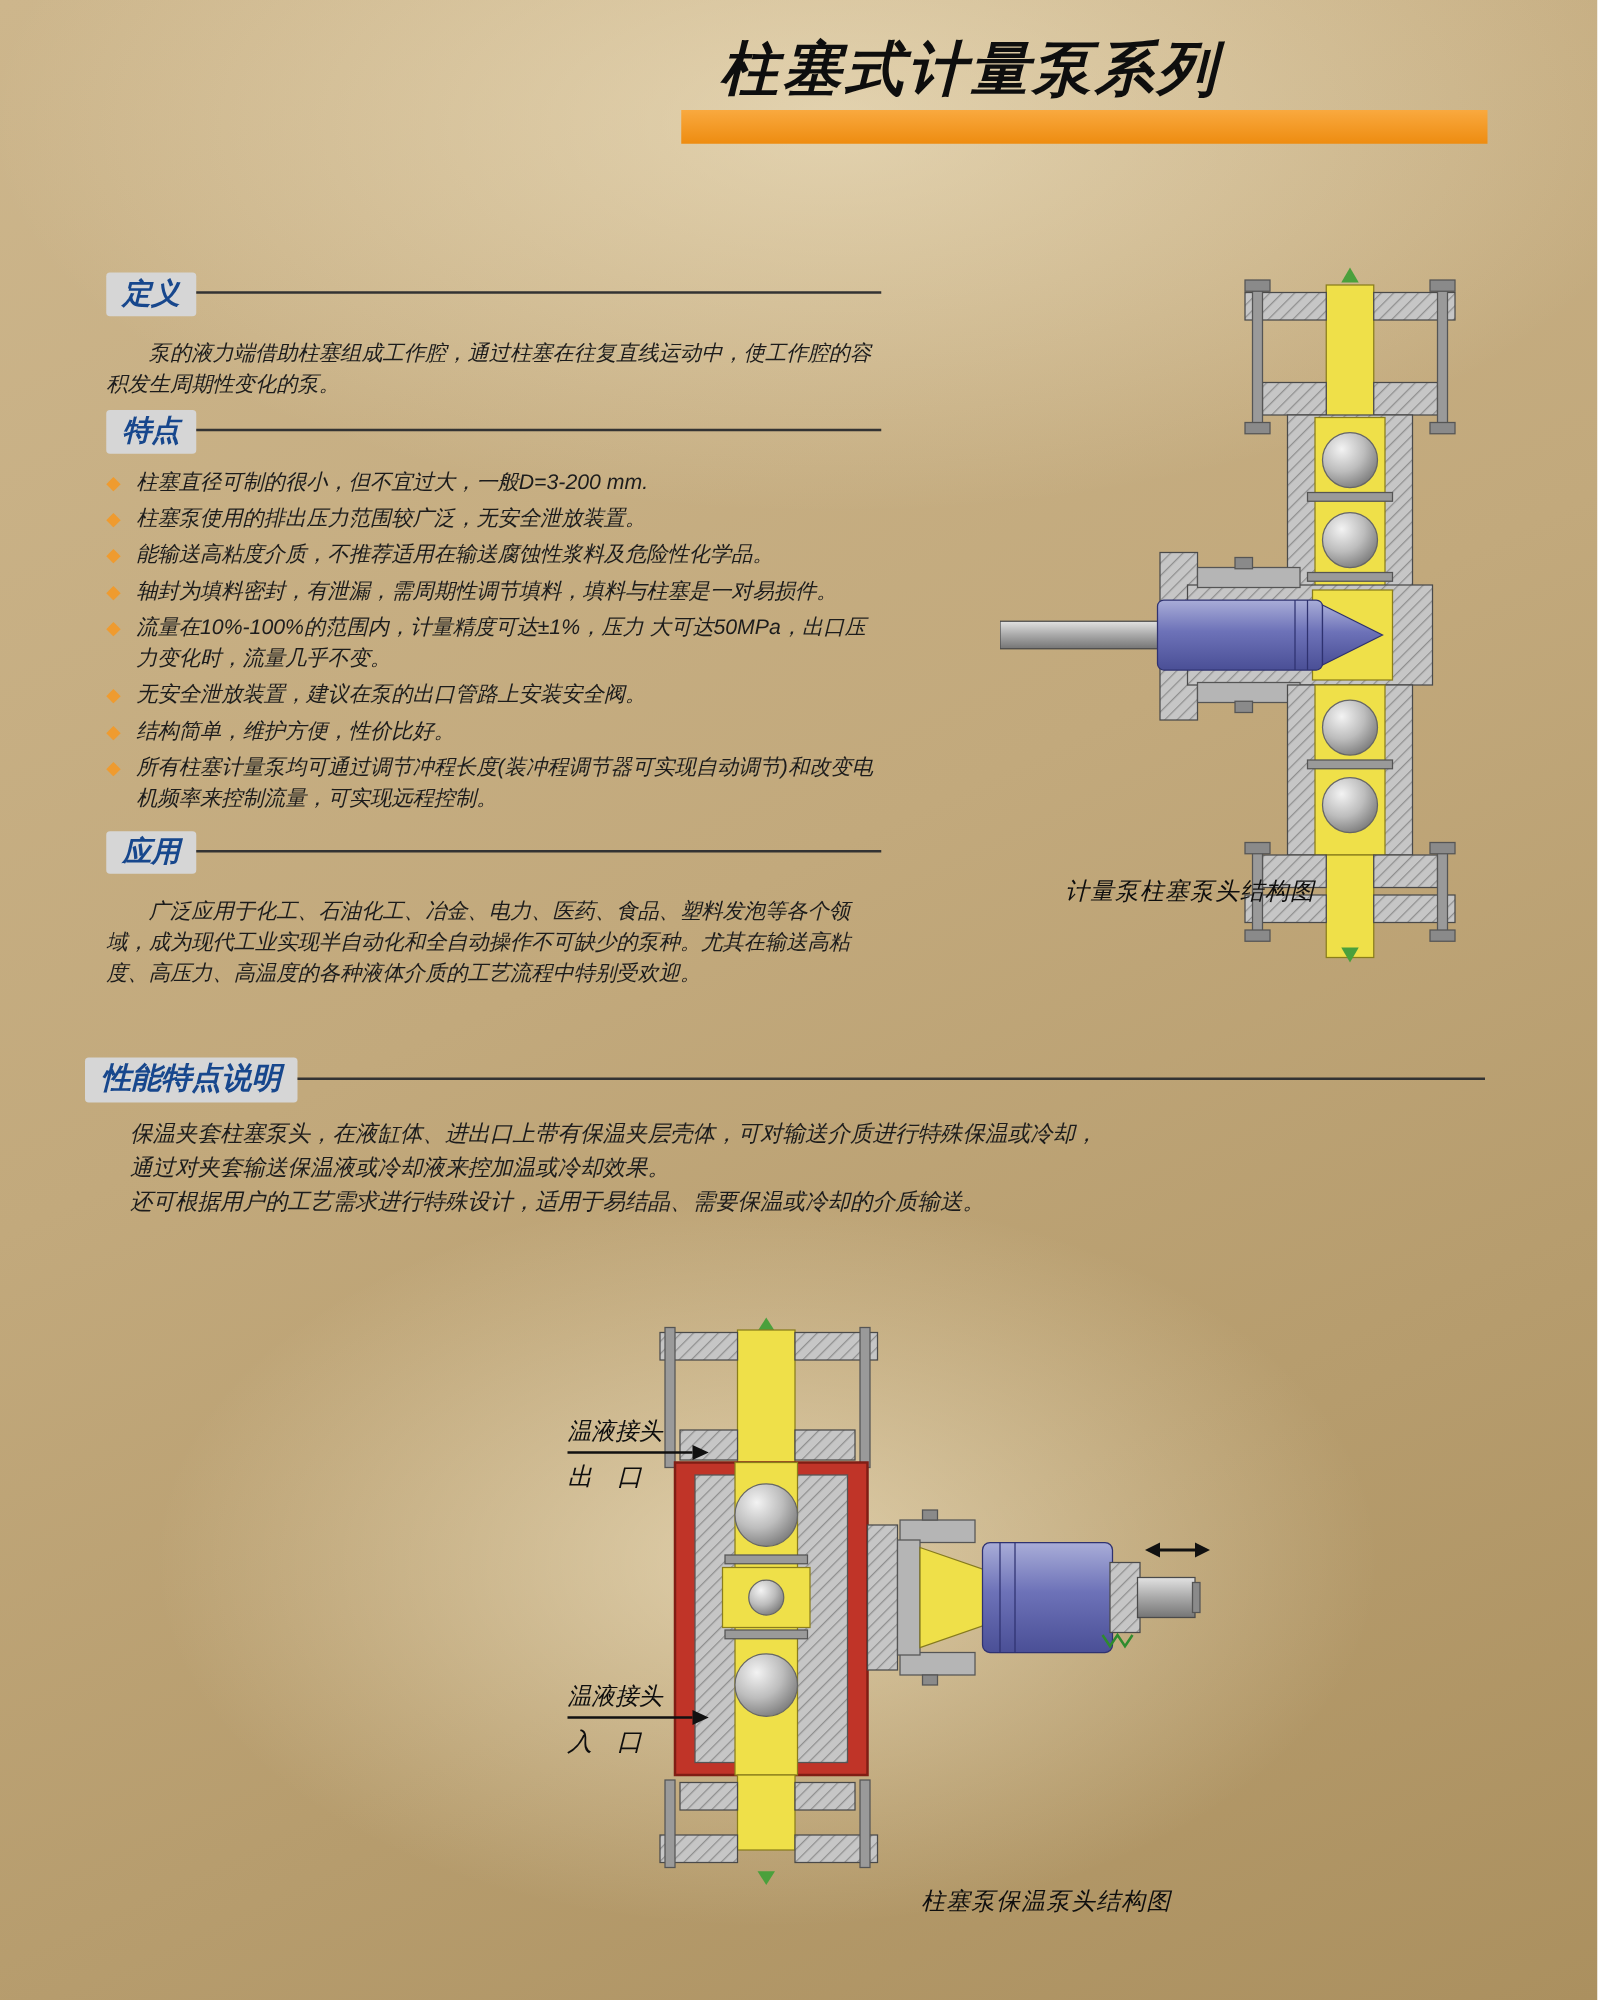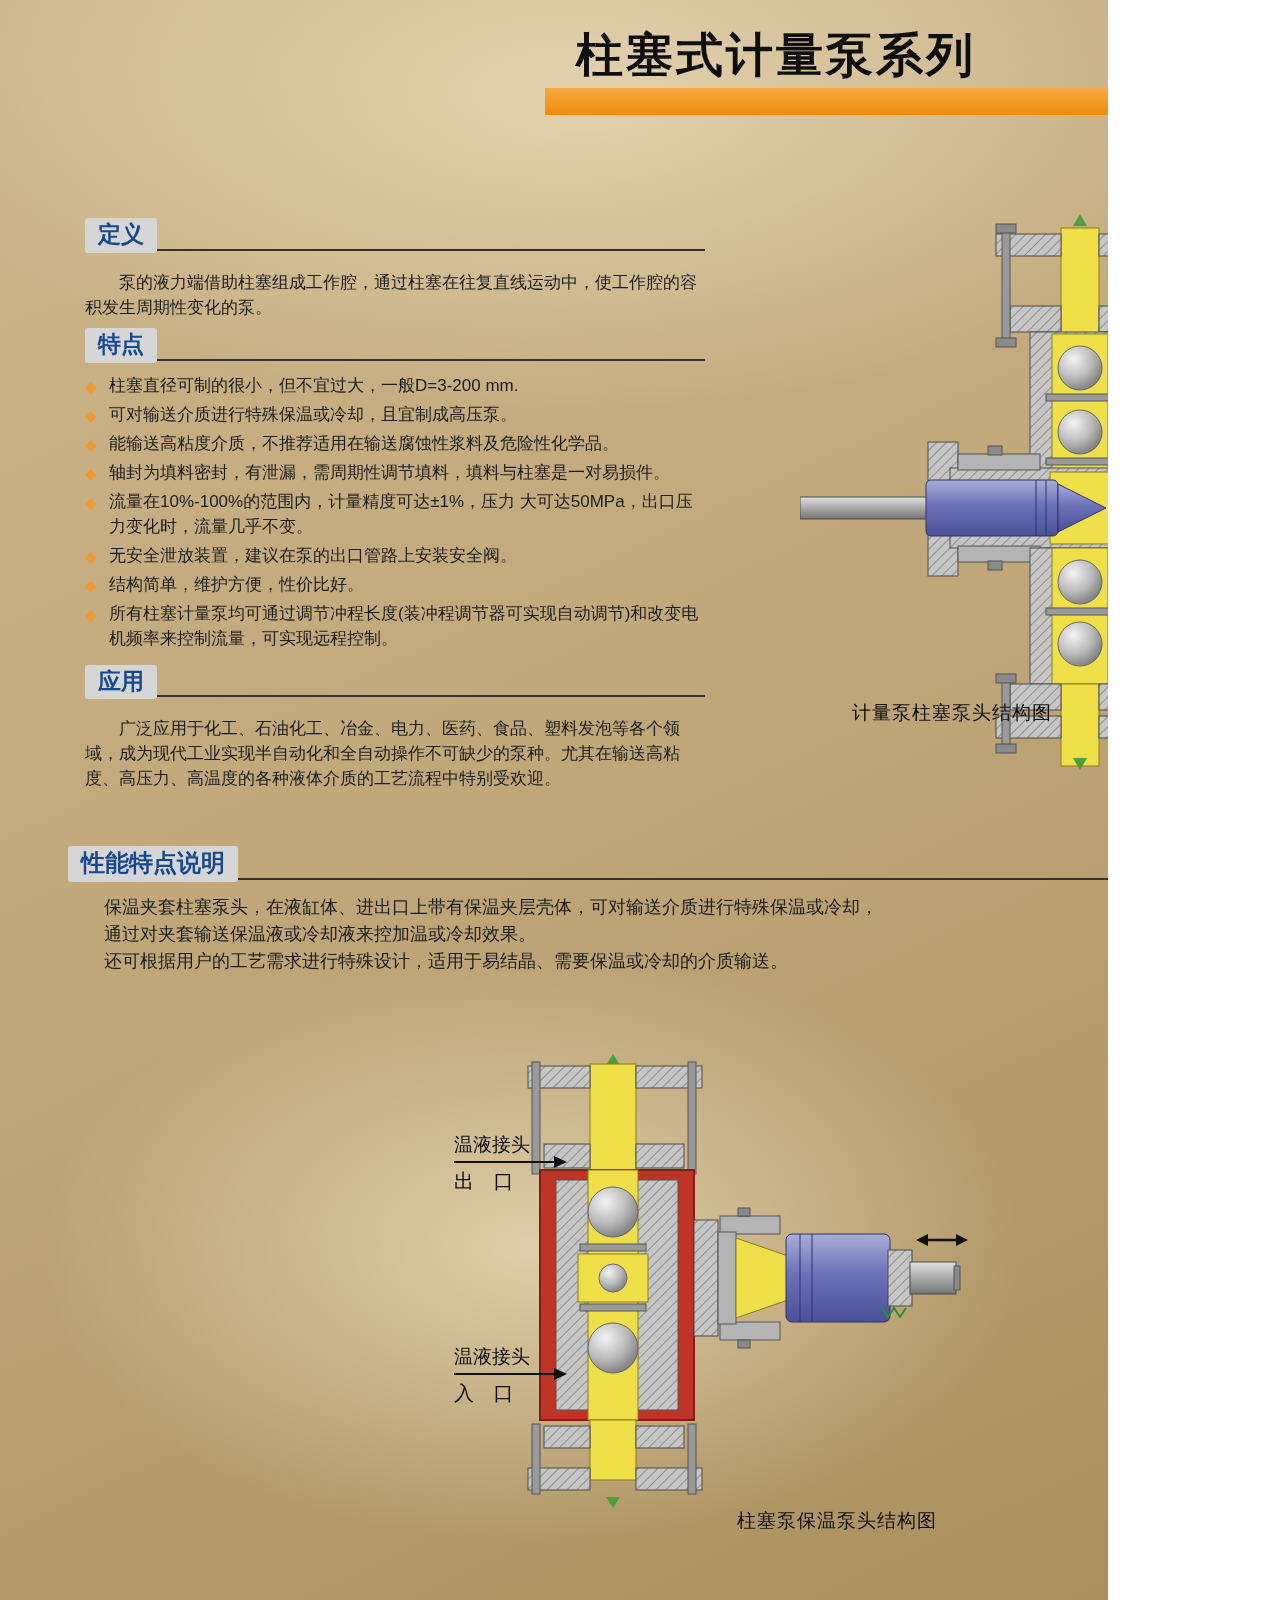--- a/index.html
+++ b/index.html
@@ -1,28 +1,28 @@
 <!DOCTYPE html>
 <html><head>
 <meta charset="utf-8">
 <style>
   html,body{margin:0;padding:0;}
   body{font-family:"Liberation Sans","DejaVu Sans",sans-serif;}
-  .page{position:relative;width:1108px;height:1600px;overflow:hidden;
+  .page{position:relative;width:1278px;height:1600px;overflow:hidden;
     background:
       radial-gradient(ellipse 700px 420px at 48% 78%, rgba(255,246,218,0.55), rgba(255,246,218,0) 70%),
       radial-gradient(ellipse 900px 420px at 52% 6%, rgba(252,243,215,0.5), rgba(252,243,215,0) 75%),
       linear-gradient(155deg,#cdb68c 0%,#c2a97c 45%,#ab905f 100%);
-    color:#1c1c1c;}
+    color:#1c1c1c;font-style:italic;}
 
   .page-title{position:absolute;left:576px;top:24px;font-size:47px;font-weight:900;color:#0e0e0e;letter-spacing:3px;white-space:nowrap;}
   .title-bar{position:absolute;left:545px;top:88px;width:645px;height:27px;background:linear-gradient(180deg,#f9a93f,#ee8c10);}
 
   .col-left{position:absolute;left:85px;top:218px;width:620px;}
-  .sec-header{display:flex;align-items:flex-end;margin-bottom:10px;}
+  .sec-header{display:flex;align-items:center;margin-bottom:10px;}
   .sec-chip{background:#d6d6d6;color:#17478d;font-weight:bold;font-size:23px;line-height:1.25;padding:2px 13px 4px;border-radius:3px;white-space:nowrap;}
   .sec-line{flex:1;height:0;border-bottom:2px solid #333;margin-bottom:2px;}
   .body-text{font-size:17px;line-height:25px;color:#1c1c1c;}
   .indent{text-indent:2em;}
   .mb{margin-bottom:8px;}
   .features-list{list-style:none;margin:6px 0 14px;padding:0;}
   .features-list li{position:relative;padding-left:24px;font-size:17px;line-height:25px;margin-bottom:4px;}
   .bullet{position:absolute;left:0;top:1px;color:#ef9b2f;font-size:15px;}
 
   .perf{position:absolute;left:68px;top:846px;width:1120px;}
@@ -60,21 +60,21 @@
       <span class="sec-line"></span>
     </div>
     <p class="body-text indent mb">泵的液力端借助柱塞组成工作腔，通过柱塞在往复直线运动中，使工作腔的容积发生周期性变化的泵。</p>
 
     <div class="sec-header">
       <span class="sec-chip">特点</span>
       <span class="sec-line"></span>
     </div>
     <ul class="features-list">
       <li><span class="bullet">◆</span><span>柱塞直径可制的很小，但不宜过大，一般D=3-200 mm.</span></li>
-      <li><span class="bullet">◆</span><span>可对输送介质进行特殊保温或冷却，且宜制成高压泵。</span></li>
+      <li><span class="bullet">◆</span><span>柱塞泵使用的排出压力范围较广泛，无安全泄放装置。</span></li>
       <li><span class="bullet">◆</span><span>能输送高粘度介质，不推荐适用在输送腐蚀性浆料及危险性化学品。</span></li>
       <li><span class="bullet">◆</span><span>轴封为填料密封，有泄漏，需周期性调节填料，填料与柱塞是一对易损件。</span></li>
       <li><span class="bullet">◆</span><span>流量在10%-100%的范围内，计量精度可达±1%，压力 大可达50MPa，出口压力变化时，流量几乎不变。</span></li>
       <li><span class="bullet">◆</span><span>无安全泄放装置，建议在泵的出口管路上安装安全阀。</span></li>
       <li><span class="bullet">◆</span><span>结构简单，维护方便，性价比好。</span></li>
       <li><span class="bullet">◆</span><span>所有柱塞计量泵均可通过调节冲程长度(装冲程调节器可实现自动调节)和改变电机频率来控制流量，可实现远程控制。</span></li>
     </ul>
 
     <div class="sec-header">
       <span class="sec-chip">应用</span>

